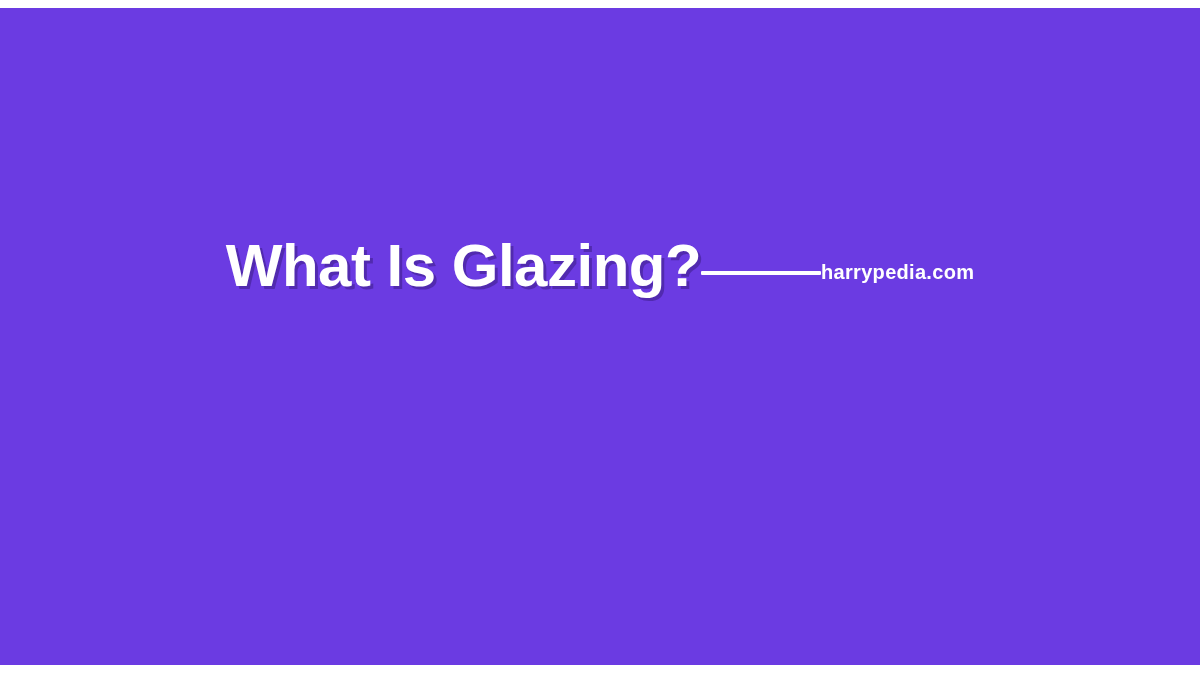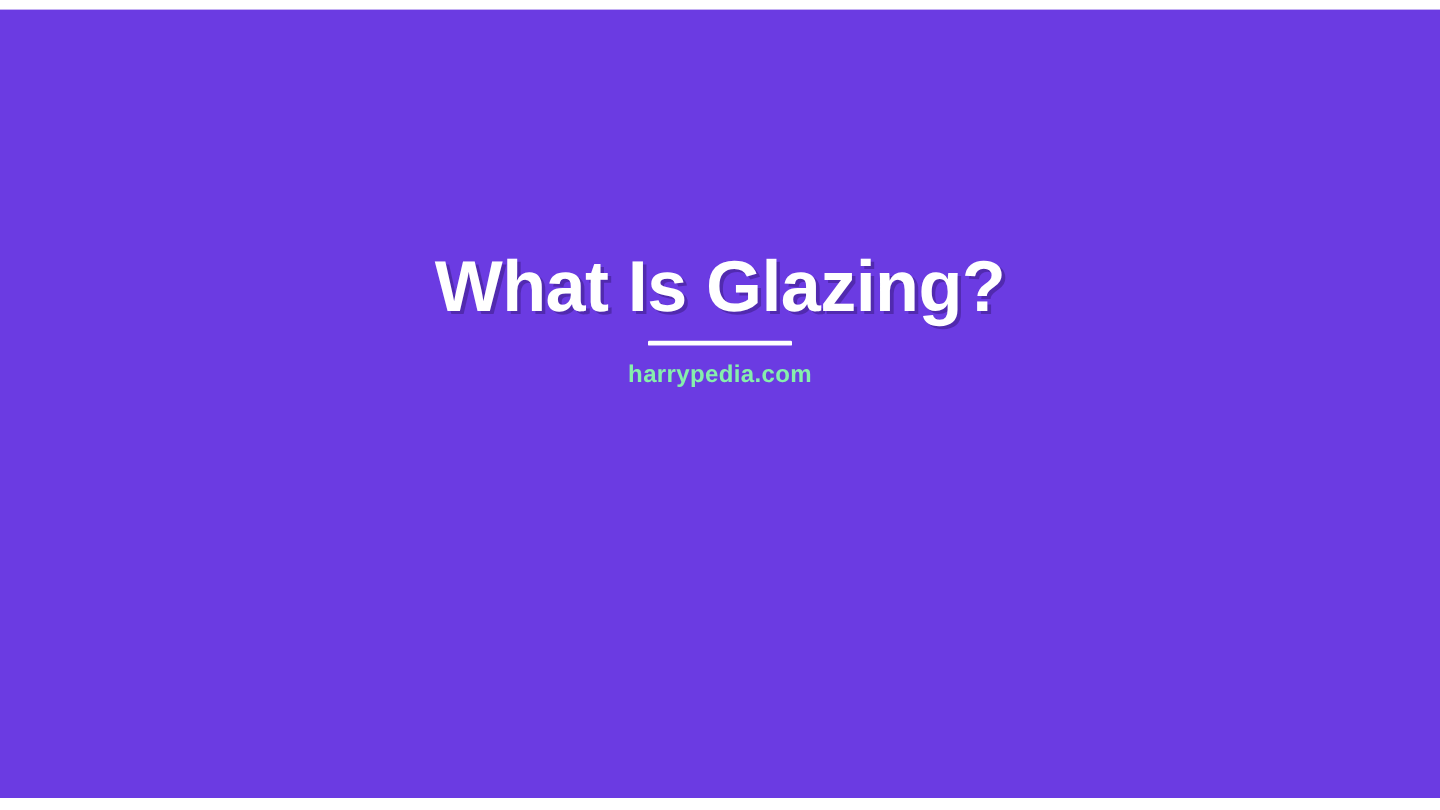--- a/index.html
+++ b/index.html
@@ -42,21 +42,20 @@
   }
 
   
   .hero {
     position: absolute;
     left: 0;
     top: 0;
     width: 1200px;
     height: 589px;
     display: flex;
-    flex-direction: column;
     align-items: center;
     justify-content: center;
     
     padding-bottom: 74px;
     box-sizing: border-box;
   }
 
   .hero-title {
     margin: 0;
     padding: 0;
@@ -80,21 +79,21 @@
     border-radius: 1px;
   }
 
   .hero-subtitle {
     margin: 12px 0 0 0;
     padding: 0;
     font-size: 20px;
     line-height: 1.2;
     font-weight: 700;
     letter-spacing: 0.3px;
-    color: #86efac;
+    color: #ffffff;
     text-align: left;
     white-space: nowrap;
   }
 </style>
 </head>
 <body>
 
 <div class="page">
 
   <div class="card">

